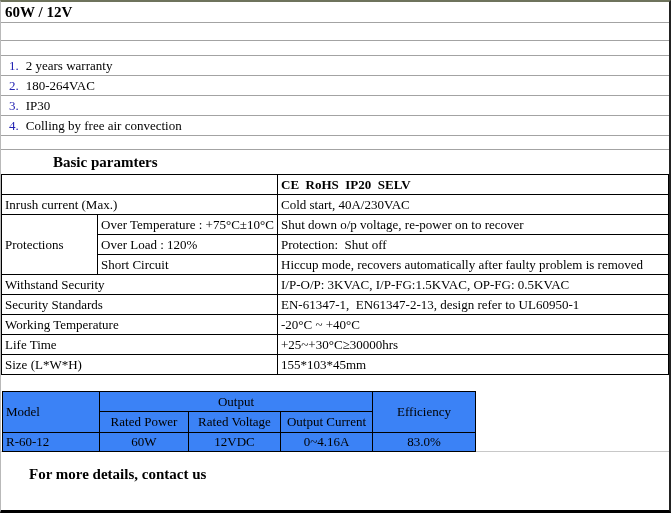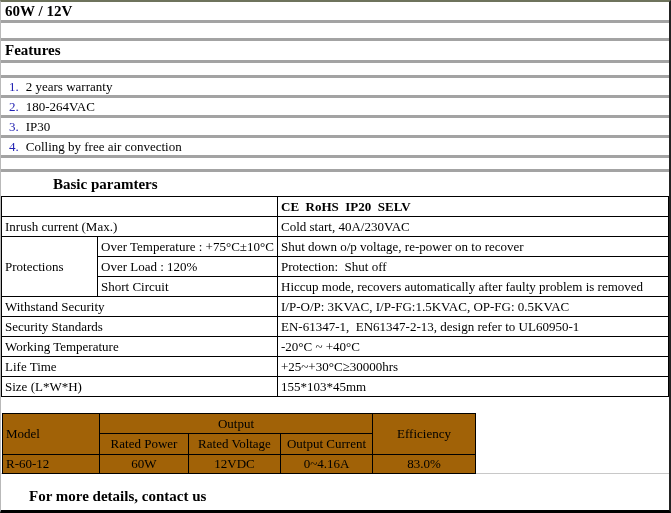--- a/index.html
+++ b/index.html
@@ -9,21 +9,21 @@
     box-sizing:border-box;
     background:#fff;
     border-top:2px solid #6e735c;
     border-left:1px solid #b9b9b9;
     border-right:2px solid #222;
     border-bottom:3px solid #000;
     font-family:"Liberation Serif","DejaVu Serif",serif;
     font-size:13px; color:#000;
     overflow:hidden;
   }
-  .r { box-sizing:border-box; border-bottom:3px solid #a3a3a3; padding-left:4px;
+  .r { box-sizing:border-box; border-bottom:1px solid #a3a3a3; padding-left:4px;
        display:flex; align-items:center; }
   .r-title   { height:21px; font-weight:bold; font-size:15px; }
   .r-sp1     { height:18px; }
   .r-feath   { height:22px; font-weight:bold; font-size:15px; }
   .r-sp2     { height:15px; }
   .r-item    { height:20px; }
   .r-sp3     { height:14px; }
   .r-basic   { height:24px; font-weight:bold; font-size:15px; border-bottom:none;margin-left:48px; }
   .num  { color:#2323b3; margin-left:4px; }
   .itxt { margin-left:7px; }
@@ -33,21 +33,21 @@
     border:1px solid #000; height:19px; padding:0 2px 0 3px;
     white-space:pre-wrap; overflow:hidden; font-size:13px; vertical-align:middle;
   }
   .b { font-weight:bold; }
 
   .gap { height:16px; }
 
   .model-wrap { position:relative; }
   table.model {
     border-collapse:collapse; table-layout:fixed; width:473px; margin-left:1px;
-    position:relative; z-index:2; background:#a16207;
+    position:relative; z-index:2; background:#3b82f6;
   }
   table.model td {
     border:1px solid #000; padding:0 3px; text-align:center;
     font-size:13px; vertical-align:middle; overflow:hidden;
   }
   table.model td.left { text-align:left; }
   table.model tr.h1 td { height:19px; }
   table.model tr.h2 td { height:20px; }
   table.model tr.d  td { height:18px; }
   .gray-line { position:relative; z-index:1; height:0;
@@ -57,21 +57,20 @@
               display:flex; align-items:flex-end; padding:0 0 5px 4px;
               box-sizing:border-box;margin-left:24px; }
 </style>
 </head>
 <body>
 
 <div class="doc">
 
   <div class="r r-title">60W / 12V</div>
   <div class="r r-sp1"></div>
-  <div class="r r-feath">Features</div>
   <div class="r r-sp2"></div>
 
   <div class="r r-item">
     <span class="num">1.</span>
     <span class="itxt">2 years warranty</span>
   </div>
   <div class="r r-item">
     <span class="num">2.</span>
     <span class="itxt">180-264VAC</span>
   </div>

